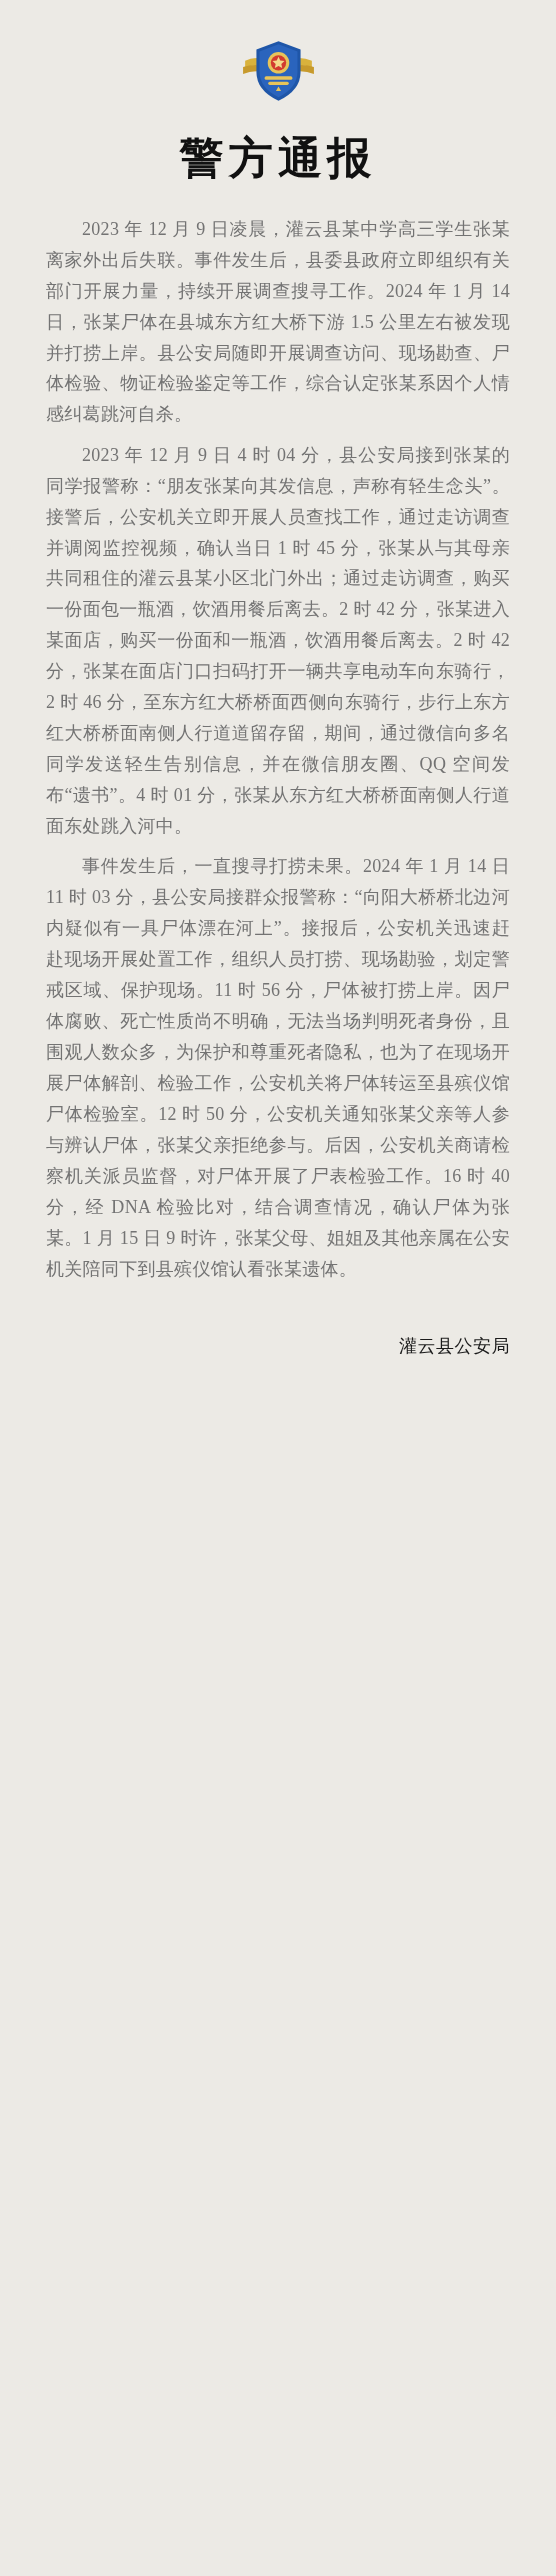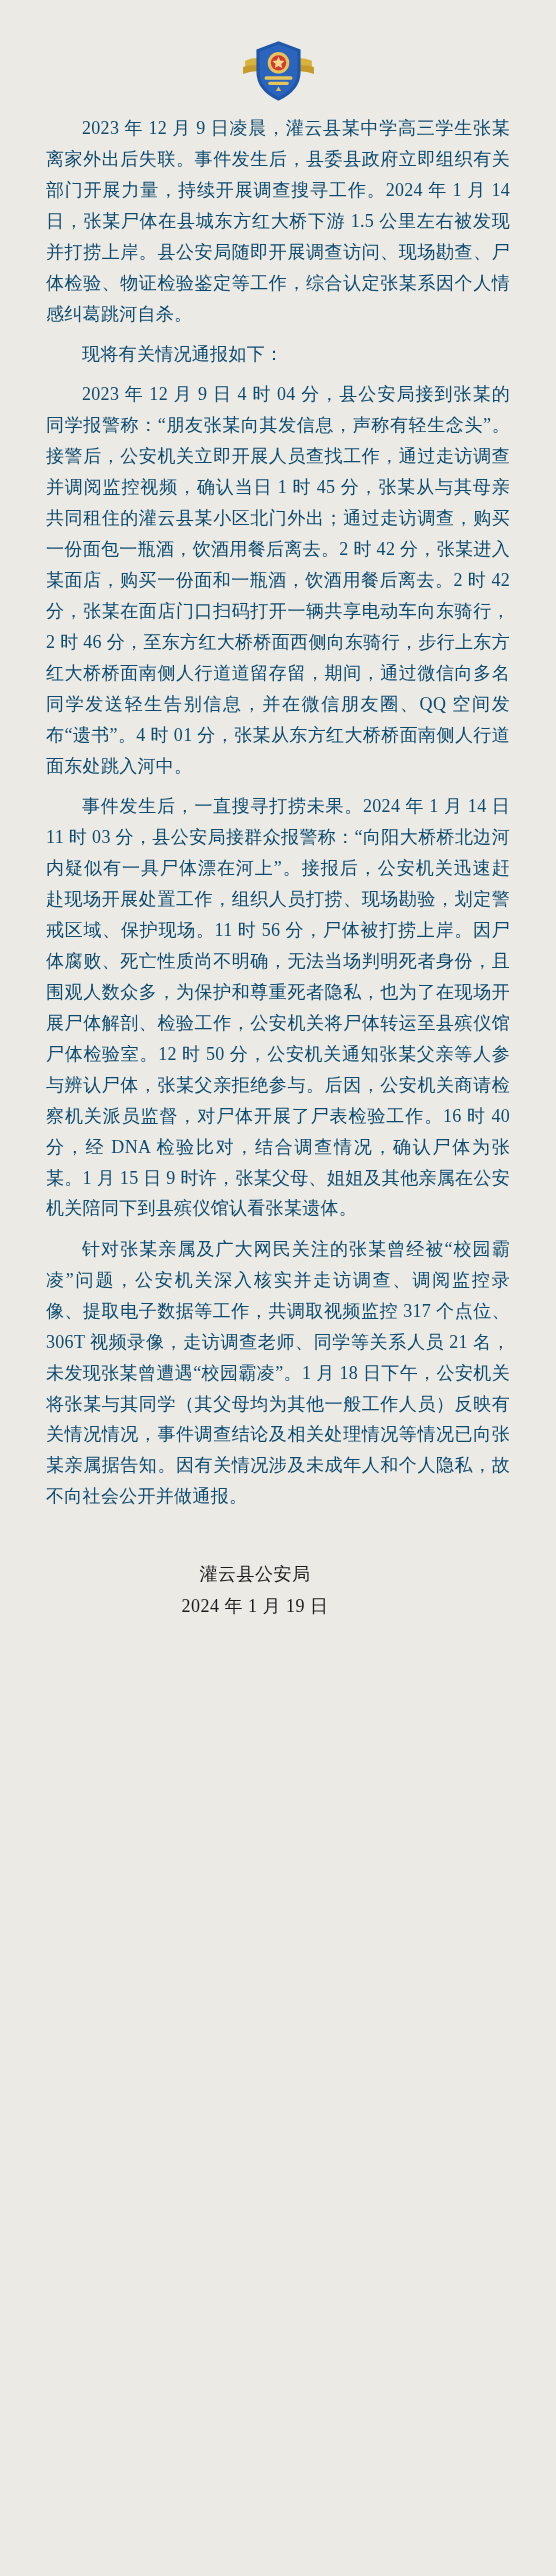--- a/index.html
+++ b/index.html
@@ -44,30 +44,30 @@
     font-weight: bold;
     color: #111111;
     font-family: "Liberation Serif", "DejaVu Serif", serif;
   }
   .content {
     padding: 0 46px;
   }
   p.para {
     font-size: 18px;
     line-height: 1.72;
-    color: #0c4a6e;
+    color: #737373;
     text-align: justify;
     text-justify: inter-ideograph;
     margin: 0 0 9.3px 0;
     text-indent: 36px;
     letter-spacing: 0.3px;
   }
   .signature {
     padding: 36px 46px 0 0;
-    text-align: center;
+    text-align: right;
   }
   .sig-line {
     font-size: 18px;
     line-height: 1.8;
     color: #1b1b1b;
     letter-spacing: 0.5px;
   }
   
   .em-shield {
     position: absolute;
@@ -95,28 +95,28 @@
         <circle cx="75" cy="62" r="21" fill="#e7c45a"></circle>
         <circle cx="75" cy="62" r="15" fill="#d23b2f"></circle>
         <path d="M75 50 l3.4 7.6 8.3 .9 -6.2 5.6 1.7 8.2 -7.2 -4.2 -7.2 4.2 1.7 -8.2 -6.2 -5.6 8.3 -.9 Z" fill="#f4d98a"></path>
         <rect x="48" y="88" width="54" height="7" rx="3" fill="#e7c45a"></rect>
         <rect x="55" y="99" width="40" height="6" rx="3" fill="#e7c45a"></rect>
         <path d="M75 108 l5 9 -10 0 Z" fill="#e7c45a"></path>
       </svg>
     </div>
   </div>
 
+  <div class="title-wrap">
+    <div class="title">警方通报</div>
+  </div>
 
   <div class="content">
     <p class="para">2023 年 12 月 9 日凌晨，灌云县某中学高三学生张某离家外出后失联。事件发生后，县委县政府立即组织有关部门开展力量，持续开展调查搜寻工作。2024 年 1 月 14 日，张某尸体在县城东方红大桥下游 1.5 公里左右被发现并打捞上岸。县公安局随即开展调查访问、现场勘查、尸体检验、物证检验鉴定等工作，综合认定张某系因个人情感纠葛跳河自杀。</p>
-    <p class="para">现将有关情况通报如下：</p>
     <p class="para">2023 年 12 月 9 日 4 时 04 分，县公安局接到张某的同学报警称：“朋友张某向其发信息，声称有轻生念头”。接警后，公安机关立即开展人员查找工作，通过走访调查并调阅监控视频，确认当日 1 时 45 分，张某从与其母亲共同租住的灌云县某小区北门外出；通过走访调查，购买一份面包一瓶酒，饮酒用餐后离去。2 时 42 分，张某进入某面店，购买一份面和一瓶酒，饮酒用餐后离去。2 时 42 分，张某在面店门口扫码打开一辆共享电动车向东骑行，2 时 46 分，至东方红大桥桥面西侧向东骑行，步行上东方红大桥桥面南侧人行道道留存留，期间，通过微信向多名同学发送轻生告别信息，并在微信朋友圈、QQ 空间发布“遗书”。4 时 01 分，张某从东方红大桥桥面南侧人行道面东处跳入河中。</p>
     <p class="para">事件发生后，一直搜寻打捞未果。2024 年 1 月 14 日 11 时 03 分，县公安局接群众报警称：“向阳大桥桥北边河内疑似有一具尸体漂在河上”。接报后，公安机关迅速赶赴现场开展处置工作，组织人员打捞、现场勘验，划定警戒区域、保护现场。11 时 56 分，尸体被打捞上岸。因尸体腐败、死亡性质尚不明确，无法当场判明死者身份，且围观人数众多，为保护和尊重死者隐私，也为了在现场开展尸体解剖、检验工作，公安机关将尸体转运至县殡仪馆尸体检验室。12 时 50 分，公安机关通知张某父亲等人参与辨认尸体，张某父亲拒绝参与。后因，公安机关商请检察机关派员监督，对尸体开展了尸表检验工作。16 时 40 分，经 DNA 检验比对，结合调查情况，确认尸体为张某。1 月 15 日 9 时许，张某父母、姐姐及其他亲属在公安机关陪同下到县殡仪馆认看张某遗体。</p>
-    <p class="para">针对张某亲属及广大网民关注的张某曾经被“校园霸凌”问题，公安机关深入核实并走访调查、调阅监控录像、提取电子数据等工作，共调取视频监控 317 个点位、306T 视频录像，走访调查老师、同学等关系人员 21 名，未发现张某曾遭遇“校园霸凌”。1 月 18 日下午，公安机关将张某与其同学（其父母均为其他一般工作人员）反映有关情况情况，事件调查结论及相关处理情况等情况已向张某亲属据告知。因有关情况涉及未成年人和个人隐私，故不向社会公开并做通报。</p>
   </div>
 
   <div class="signature">
     <div class="sig-line">灌云县公安局</div>
-    <div class="sig-line">2024 年 1 月 19 日</div>
   </div>
 
 </div>
 
 
 </body></html>

